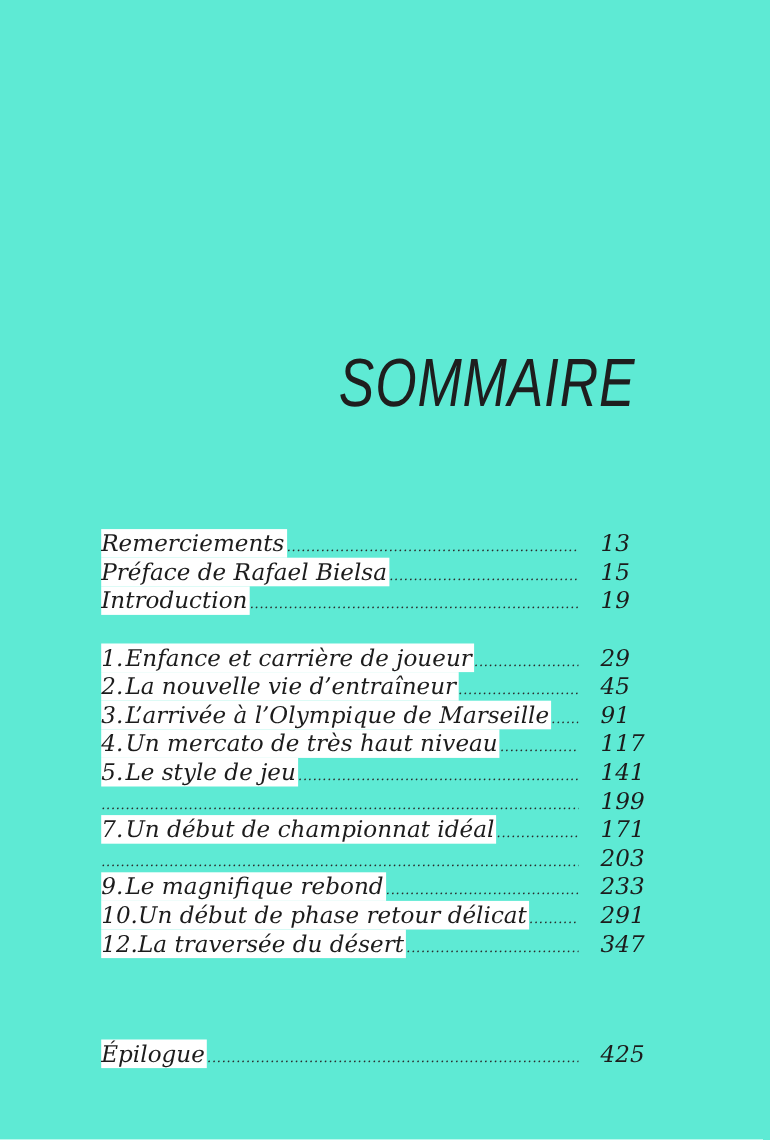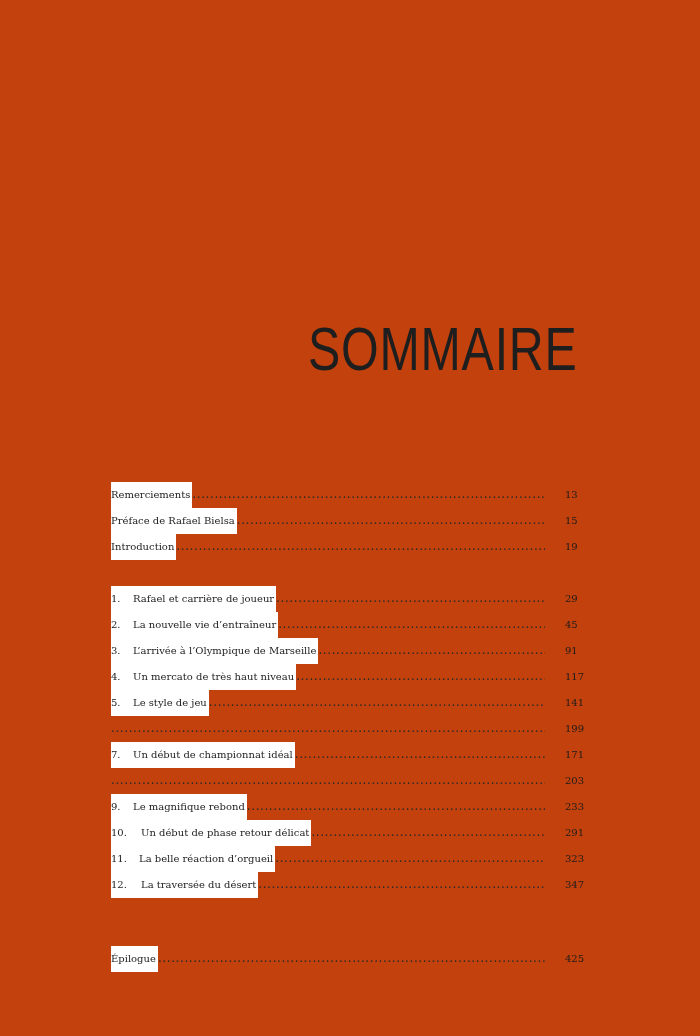--- a/index.html
+++ b/index.html
@@ -12,42 +12,43 @@
       height: 1036px;
       position: relative;
       overflow: hidden;
       color: #1c1c1c;
     }
     .page {
       position: absolute;
       left: 0; top: 0;
       width: 700px;
       height: 1036px;
-      background: #c2410c;
+      background: #5eead4;
+      font-style: italic;
     }
     .title {
       position: absolute;
       right: 122px;
       top: 314px;
       font-family: "Liberation Sans", "DejaVu Sans", sans-serif;
       font-weight: normal;
       font-size: 62px;
       line-height: 70px;
       letter-spacing: 1px;
       color: #1e1e1e;
       transform: scaleX(0.78);
       transform-origin: right center;
       white-space: nowrap;
     }
     .toc {
       position: absolute;
-      left: 111px;
+      left: 92px;
       width: 484px;
       font-family: "DejaVu Serif", "Liberation Serif", serif;
-      font-size: 10px;
+      font-size: 21px;
       color: #1c1c1c;
     }
     .toc-row {
       position: relative;
       height: 26px;
       line-height: 26px;
       display: flex;
       align-items: baseline;
     }
     .toc-label {
@@ -104,21 +105,21 @@
     </div>
     <div class="toc-row">
       <span class="toc-label">Introduction</span>
       <span class="toc-dots"></span>
       <span class="toc-page">19</span>
     </div>
   </div>
 
   <div class="toc group-chapters">
     <div class="toc-row">
-      <span class="toc-label"><span class="toc-num">1.</span><span>Rafael et carrière de joueur</span></span>
+      <span class="toc-label"><span class="toc-num">1.</span><span>Enfance et carrière de joueur</span></span>
       <span class="toc-dots"></span>
       <span class="toc-page">29</span>
     </div>
     <div class="toc-row">
       <span class="toc-label"><span class="toc-num">2.</span><span>La nouvelle vie d’entraîneur</span></span>
       <span class="toc-dots"></span>
       <span class="toc-page">45</span>
     </div>
     <div class="toc-row">
       <span class="toc-label"><span class="toc-num">3.</span><span>L’arrivée à l’Olympique de Marseille</span></span>
@@ -152,25 +153,20 @@
       <span class="toc-label"><span class="toc-num">9.</span><span>Le magnifique rebond</span></span>
       <span class="toc-dots"></span>
       <span class="toc-page">233</span>
     </div>
     <div class="toc-row">
       <span class="toc-label"><span class="toc-num" style="min-width:30px">10.</span><span>Un début de phase retour délicat</span></span>
       <span class="toc-dots"></span>
       <span class="toc-page">291</span>
     </div>
     <div class="toc-row">
-      <span class="toc-label"><span class="toc-num" style="min-width:28px">11.</span><span>La belle réaction d’orgueil</span></span>
-      <span class="toc-dots"></span>
-      <span class="toc-page">323</span>
-    </div>
-    <div class="toc-row">
       <span class="toc-label"><span class="toc-num" style="min-width:30px">12.</span><span>La traversée du désert</span></span>
       <span class="toc-dots"></span>
       <span class="toc-page">347</span>
     </div>
   </div>
 
   <div class="toc group-back">
     <div class="toc-row">
       <span class="toc-label">Épilogue</span>
       <span class="toc-dots"></span>

